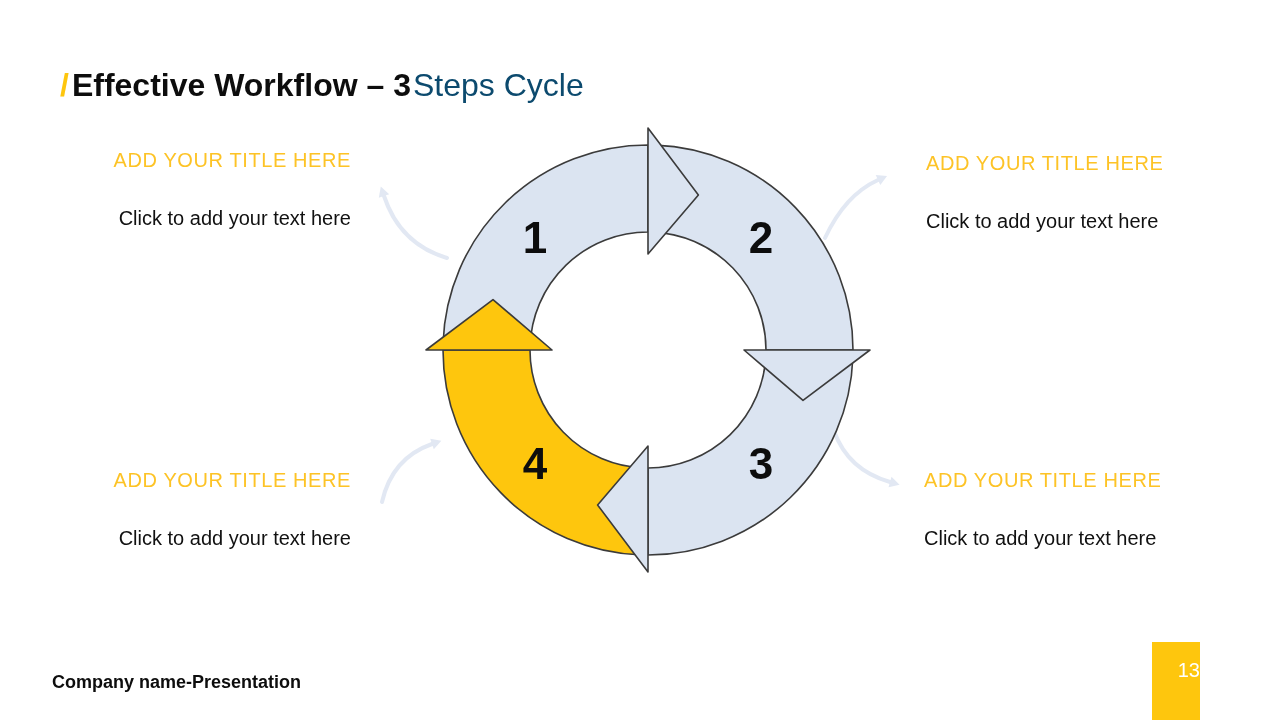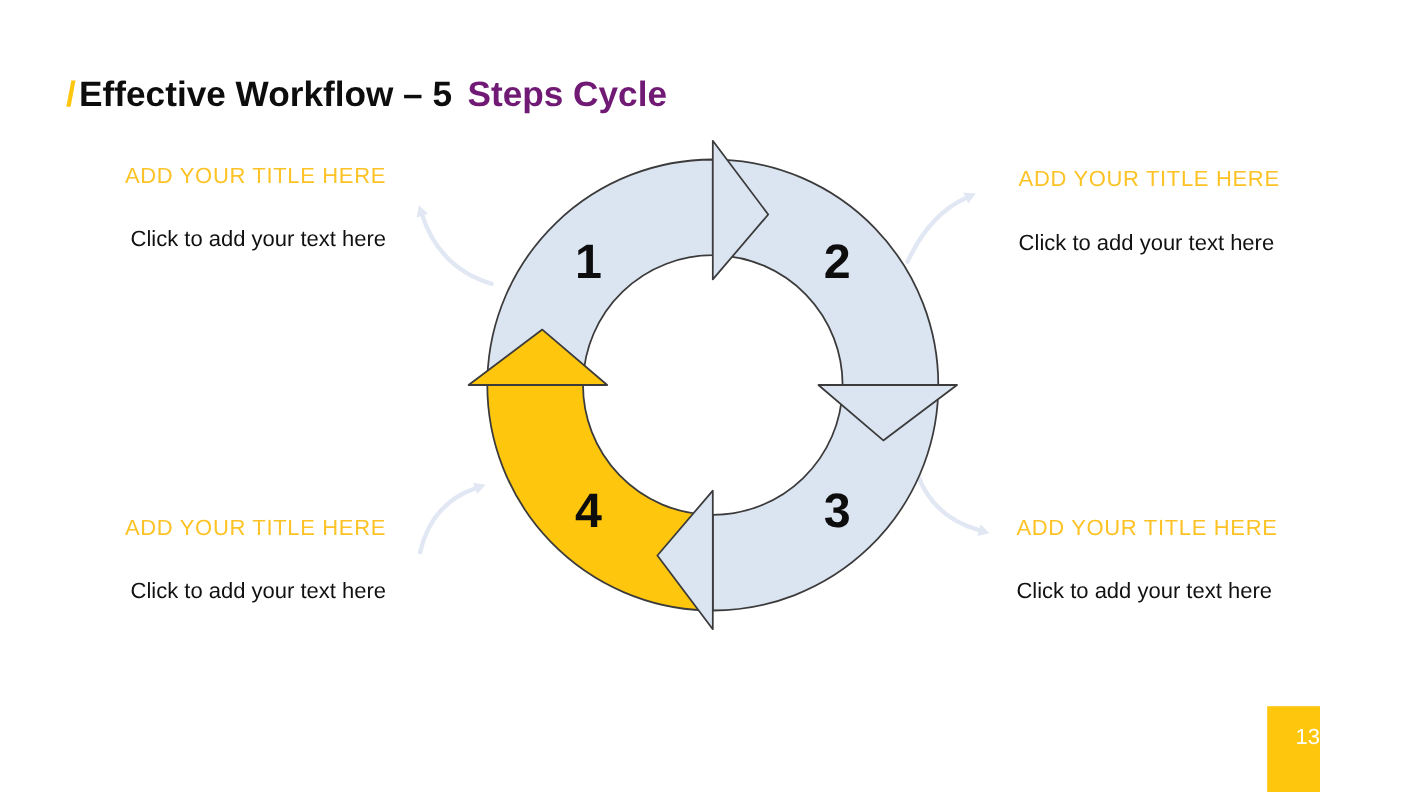--- a/index.html
+++ b/index.html
@@ -3,21 +3,21 @@
 <meta charset="utf-8">
 <style>
   html,body{margin:0;padding:0;background:#ffffff;}
   body{width:1280px;height:720px;overflow:hidden;font-family:"Liberation Sans",sans-serif;}
   .slide{position:relative;width:1280px;height:720px;background:#ffffff;}
 
   
   .title-row{position:absolute;left:60px;top:66px;white-space:nowrap;font-size:32px;line-height:38px;}
   .title-slash{font-weight:700;color:#FEC60D;margin-right:3px;}
   .title-bold{font-weight:700;color:#0d0d0d;}
-  .title-regular{font-weight:700;color:#701a75;margin-left:14px;}
+  .title-regular{font-weight:400;color:#0c4a6e;margin-left:2px;}
 
   
   .label{position:absolute;white-space:nowrap;}
   .label .label-title{font-size:20px;font-weight:400;letter-spacing:.6px;color:#FDC326;line-height:24px;margin-bottom:13px;}
   .label .label-text{font-size:20px;font-weight:400;color:#111111;line-height:24px;margin-top:34px;}
   .label.pos-tl{top:148px;right:929px;text-align:right;}
   .label.pos-tr{top:151px;left:926px;text-align:left;}
   .label.pos-bl{top:468px;right:929px;text-align:right;}
   .label.pos-br{top:468px;left:924px;text-align:left;}
 
@@ -28,21 +28,21 @@
   .footer-text{position:absolute;left:52px;top:672px;font-size:18px;font-weight:700;color:#0d0d0d;}
   .page-box{position:absolute;left:1152px;top:642px;width:48px;height:78px;background:#FEC60D;color:#ffffff;
             font-size:20px;text-align:right;box-sizing:border-box;padding-top:17px;}
 </style>
 </head>
 <body>
 
 <div class="slide">
 
   <div class="title-row">
-    <span class="title-slash">/</span><span class="title-bold">Effective Workflow – 5</span><span class="title-regular">Steps Cycle</span>
+    <span class="title-slash">/</span><span class="title-bold">Effective Workflow – 3</span><span class="title-regular">Steps Cycle</span>
   </div>
 
   <div class="label pos-tl">
     <div class="label-title">ADD YOUR TITLE HERE</div>
     <div class="label-text">Click to add your text here</div>
   </div>
   <div class="label pos-tr">
     <div class="label-title">ADD YOUR TITLE HERE</div>
     <div class="label-text">Click to add your text here</div>
   </div>
@@ -87,15 +87,16 @@
         </g>
         <g>
           <text x="194.9" y="136.9" dy="0.36em" text-anchor="middle" font-size="44" font-weight="bold" fill="#0d0d0d" font-family="&quot;Liberation Sans&quot;, sans-serif">1</text>
           <text x="421.1" y="136.9" dy="0.36em" text-anchor="middle" font-size="44" font-weight="bold" fill="#0d0d0d" font-family="&quot;Liberation Sans&quot;, sans-serif">2</text>
           <text x="421.1" y="363.1" dy="0.36em" text-anchor="middle" font-size="44" font-weight="bold" fill="#0d0d0d" font-family="&quot;Liberation Sans&quot;, sans-serif">3</text>
           <text x="194.9" y="363.1" dy="0.36em" text-anchor="middle" font-size="44" font-weight="bold" fill="#0d0d0d" font-family="&quot;Liberation Sans&quot;, sans-serif">4</text>
         </g>
       </svg>
   </div>
 
+  <div class="footer-text">Company name-Presentation</div>
   <div class="page-box">13</div>
 
 </div>
 
 </body></html>

